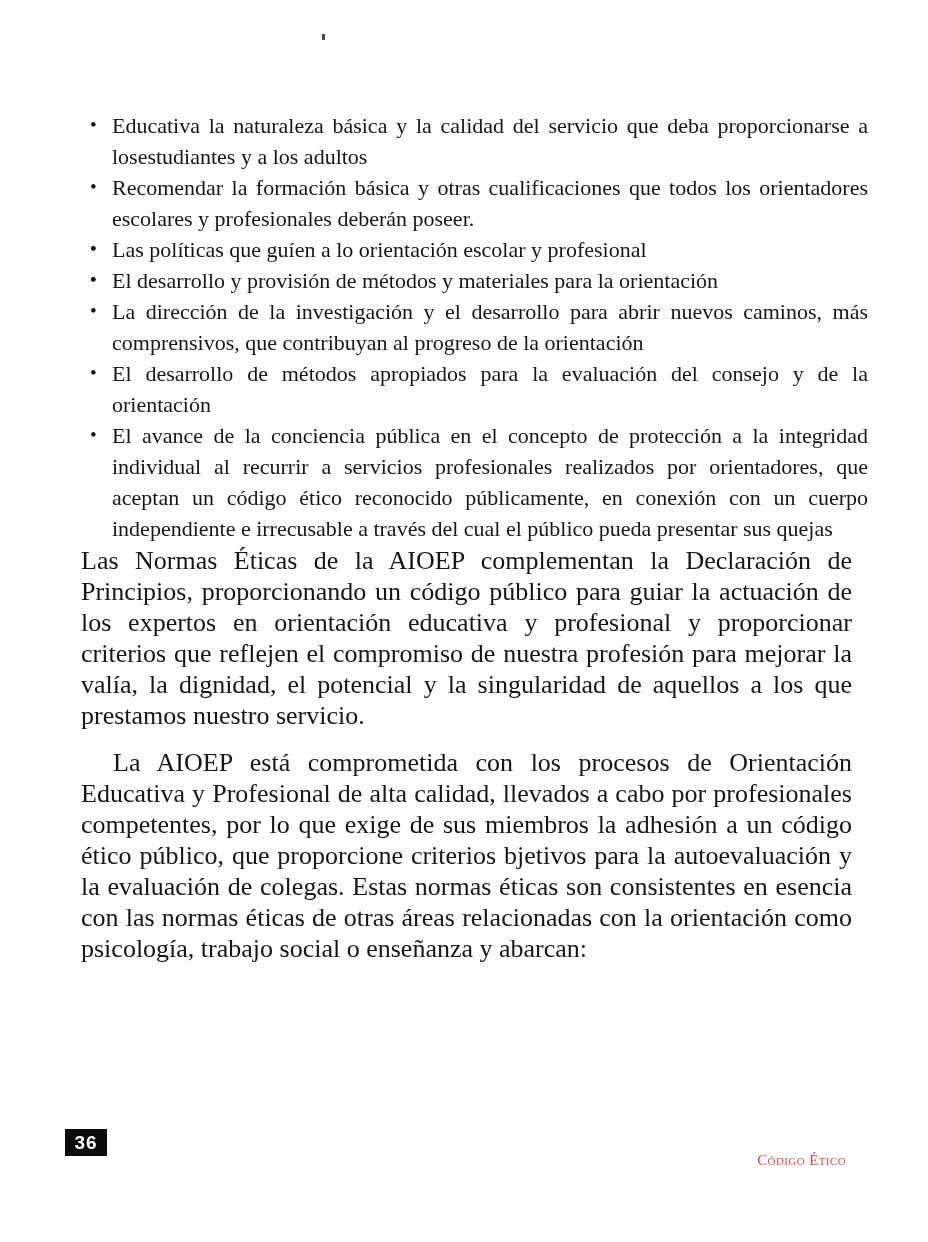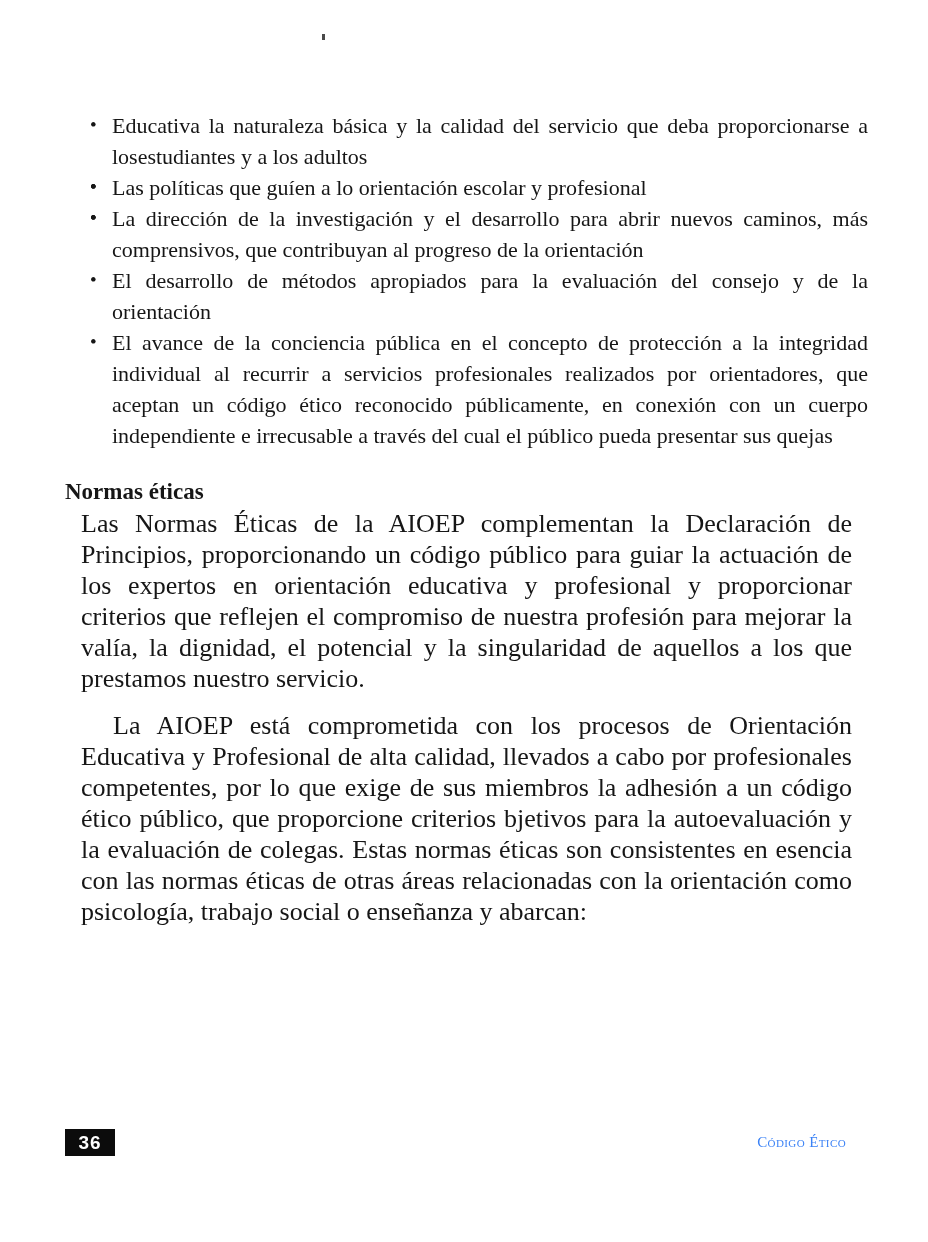--- a/index.html
+++ b/index.html
@@ -59,33 +59,33 @@
     display: flex;
     justify-content: space-between;
     align-items: flex-start;
   }
   .page-number-badge {
     background: #0c0c0c;
     color: #ffffff;
     font-family: "Liberation Sans", sans-serif;
     font-weight: bold;
     font-size: 19px;
-    width: 50px;
+    width: 42px;
     height: 27px;
     display: flex;
     align-items: center;
     justify-content: center;
     letter-spacing: 1px;
   }
   .running-title {
     font-variant: small-caps;
     font-size: 15px;
     letter-spacing: 0.4px;
-    margin-top: 5px;
-    color: #3b82f6;
+    margin-top: 23px;
+    color: #ef4444;
   }
   .scan-dot {
     position: absolute;
     left: 322px;
     top: 34px;
     width: 3px;
     height: 6px;
     background: #4a4a4a;
   }
 </style>
@@ -97,49 +97,50 @@
 
   <div class="content">
 
     <ul class="bullet-list">
       <li>
         <span class="bullet-marker">•</span>
         <span>Educativa la naturaleza básica y la calidad del servicio que deba proporcionarse a losestudiantes y a los adultos</span>
       </li>
       <li>
         <span class="bullet-marker">•</span>
+        <span>Recomendar la formación básica y otras cualificaciones que todos los orientadores escolares y profesionales deberán poseer.</span>
       </li>
       <li>
         <span class="bullet-marker">•</span>
       </li>
       <li>
         <span class="bullet-marker">•</span>
         <span>Las políticas que guíen a lo orientación escolar y profesional</span>
       </li>
       <li>
         <span class="bullet-marker">•</span>
       </li>
       <li>
         <span class="bullet-marker">•</span>
+        <span>El desarrollo y provisión de métodos y materiales para la orientación</span>
       </li>
       <li>
         <span class="bullet-marker">•</span>
         <span>La dirección de la investigación y el desarrollo para abrir nuevos caminos, más comprensivos, que contribuyan al progreso de la orientación</span>
       </li>
       <li>
         <span class="bullet-marker">•</span>
         <span>El desarrollo de métodos apropiados para la evaluación del consejo y de la orientación</span>
       </li>
       <li>
         <span class="bullet-marker">•</span>
         <span>El avance de la conciencia pública en el concepto de protección a la integridad individual al recurrir a servicios profesionales realizados por orientadores, que aceptan un código ético reconocido públicamente, en conexión con un cuerpo independiente e irrecusable a través del cual el público pueda presentar sus quejas</span>
       </li>
     </ul>
 
-    <h2 class="section-heading">Normas éticas</h2>
 
     <p class="para first">Las Normas Éticas de la AIOEP complementan la Declaración de Principios, proporcionando un código público para guiar la actuación de los expertos en orientación educativa y profesional y proporcionar criterios que reflejen el compromiso de nuestra profesión para mejorar la valía, la dignidad, el potencial y la singularidad de aquellos a los que prestamos nuestro servicio.</p>
     <p class="para indented">La AIOEP está comprometida con los procesos de Orientación Educativa y Profesional de alta calidad, llevados a cabo por profesionales competentes, por lo que exige de sus miembros la adhesión a un código ético público, que proporcione criterios bjetivos para la autoevaluación y la evaluación de colegas. Estas normas éticas son consistentes en esencia con las normas éticas de otras áreas relacionadas con la orientación como psicología, trabajo social o enseñanza y abarcan:</p>
   </div>
 
   <div class="footer">
     <div class="page-number-badge">36</div>
     <div class="running-title">Código Ético</div>
   </div>
 </div>

